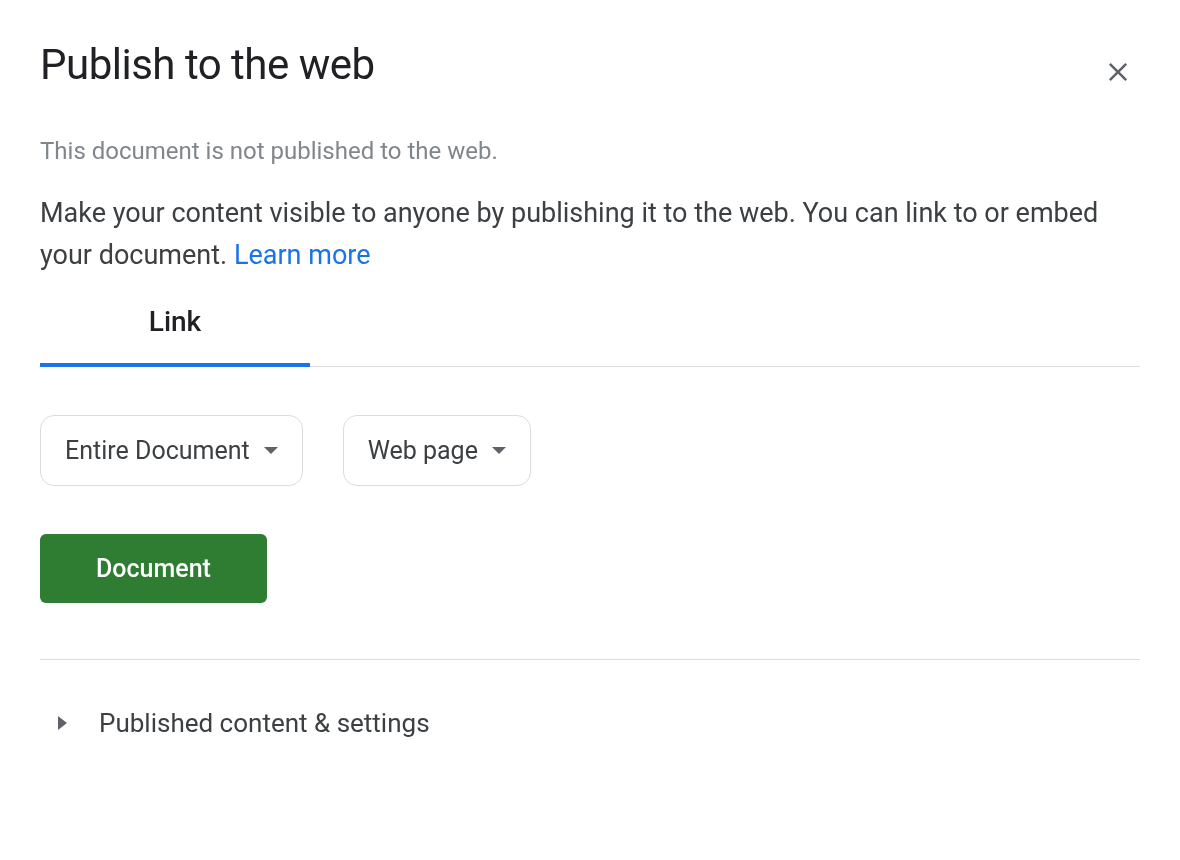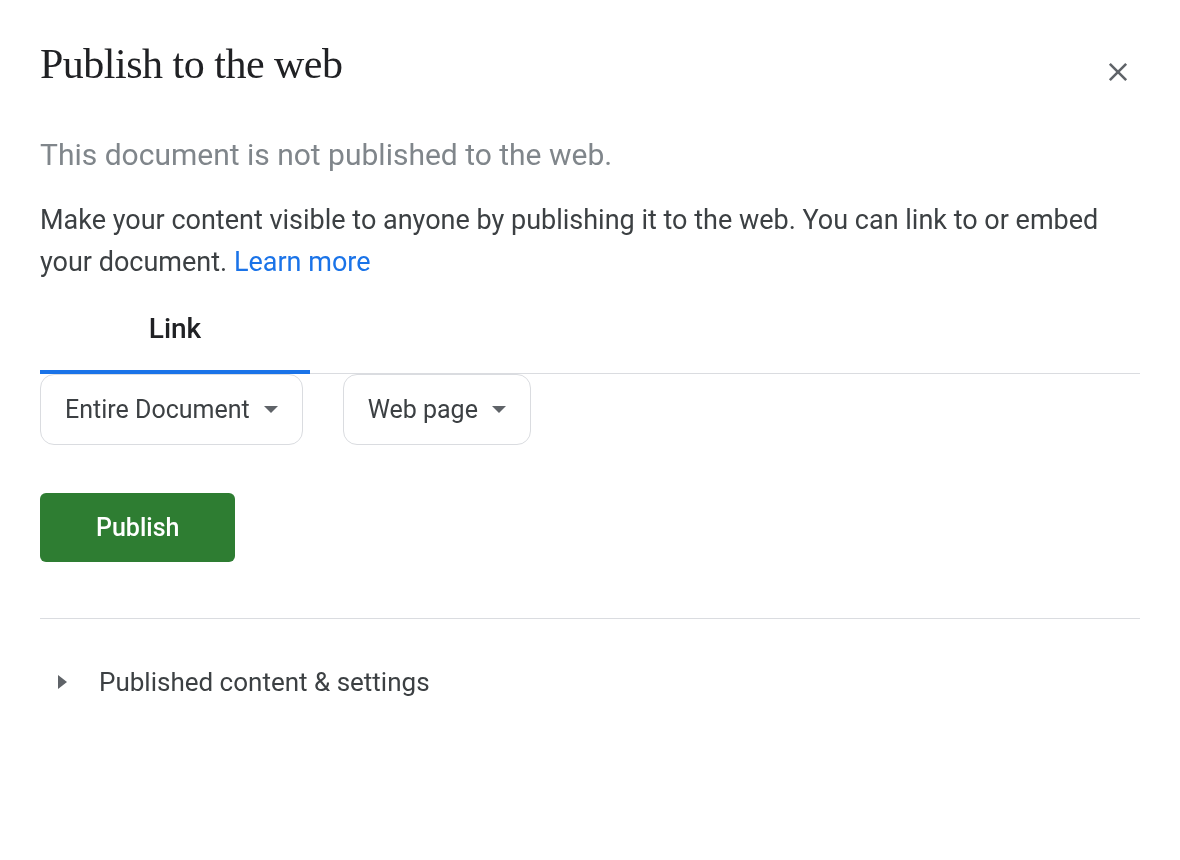--- a/index.html
+++ b/index.html
@@ -16,21 +16,20 @@
       color: #202124;
     }
     .dialog {
       padding: 40px 40px 0 40px;
     }
     .header {
       display: flex;
       justify-content: space-between;
       align-items: flex-start;
       margin-bottom: 40px;
-      font-family: Liberation Serif, serif;
     }
     .title {
       font-size: 42px;
       font-weight: 400;
       color: #202124;
       letter-spacing: -0.5px;
     }
     .close-btn {
       background: none;
       border: none;
@@ -40,37 +39,38 @@
       display: flex;
       align-items: center;
       justify-content: center;
       margin-top: 10px;
     }
     .close-btn svg {
       width: 28px;
       height: 28px;
     }
     .status-text {
-      font-size: 30px;
+      font-size: 24px;
       color: #80868b;
       margin-bottom: 28px;
     }
     .description {
       font-size: 27px;
       color: #3c4043;
       line-height: 1.55;
     }
     .learn-more {
       color: #1a73e8;
       text-decoration: none;
       cursor: pointer;
     }
     .tabs {
       display: flex;
       border-bottom: 1px solid #dadce0;
+      margin-bottom: 48px;
     }
     .tab {
       padding: 28px 0;
       font-size: 28px;
       font-weight: 500;
       text-align: center;
       cursor: pointer;
       color: #5f6368;
       position: relative;
       background: none;
@@ -186,21 +186,21 @@
     <button class="dropdown">
       <span>Entire Document</span>
       <span class="dropdown-caret"></span>
     </button>
     <button class="dropdown">
       <span>Web page</span>
       <span class="dropdown-caret"></span>
     </button>
   </div>
 
-  <button class="publish-btn">Publish</button>
+  <button class="publish-btn">Document</button>
 
   <div class="divider"></div>
 
   <div class="expand-section">
     <span class="expand-triangle"></span>
     <span class="expand-label">Published content &amp; settings</span>
   </div>
 </div>
 
 </body></html>

